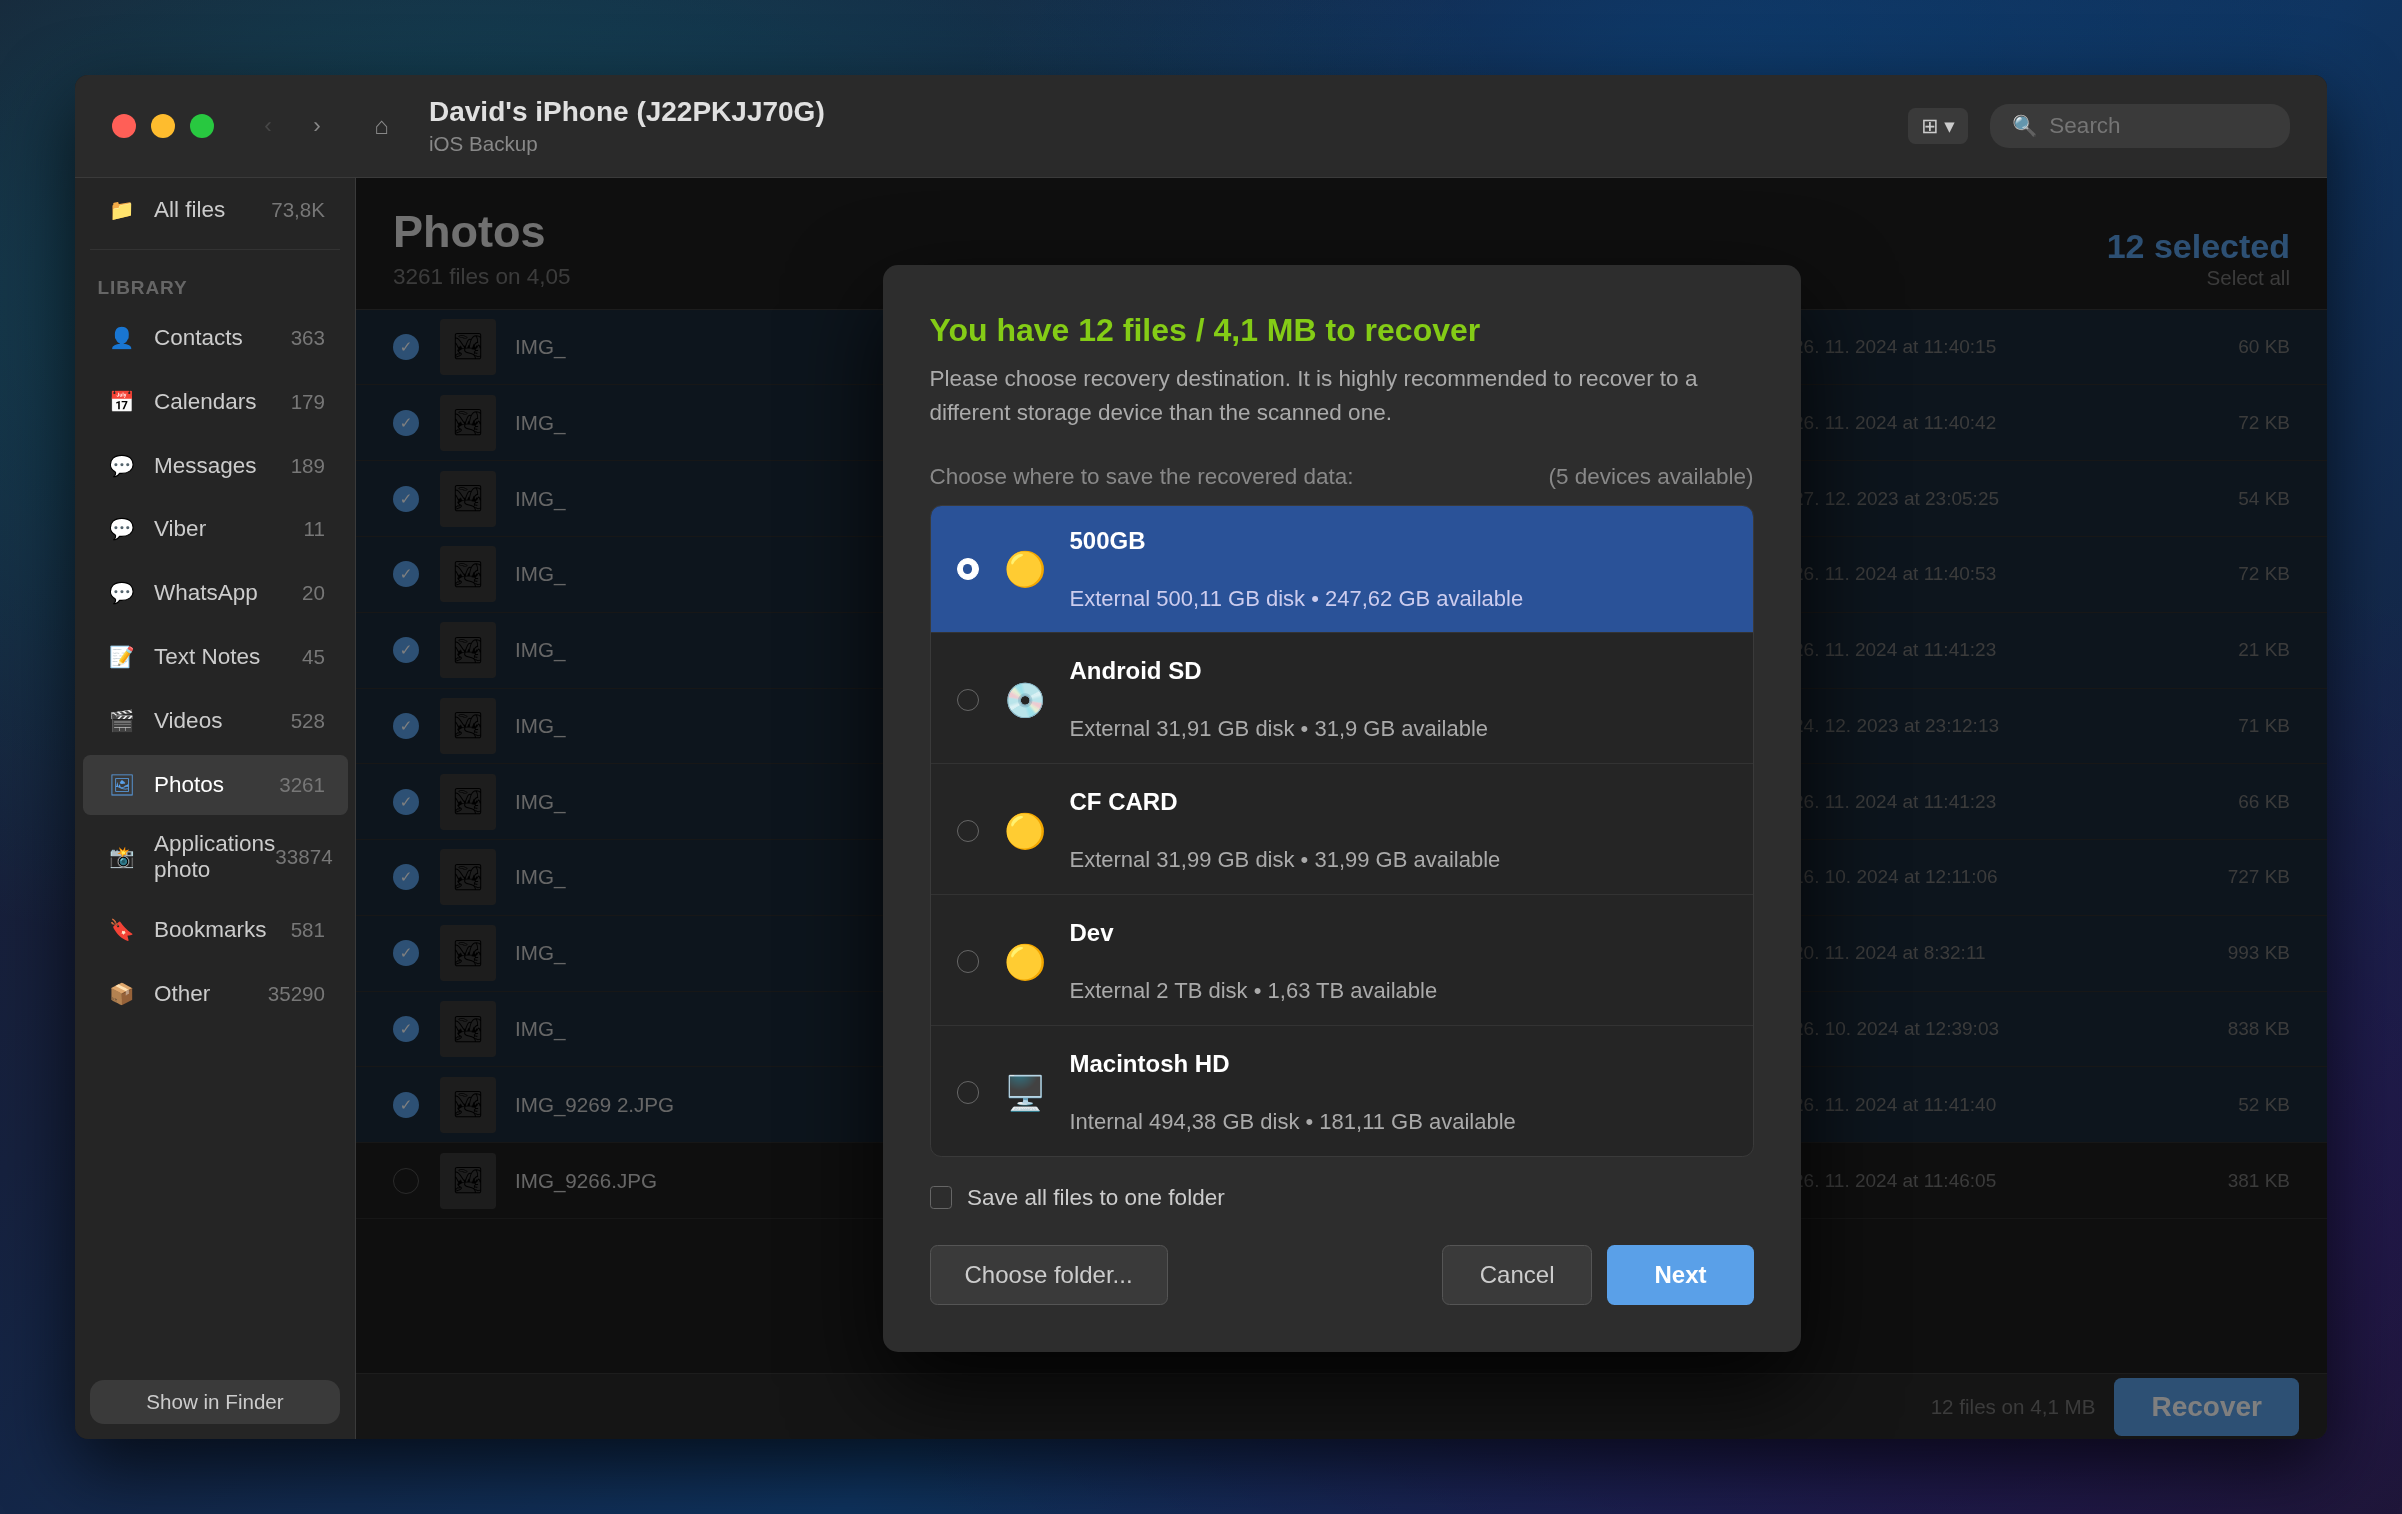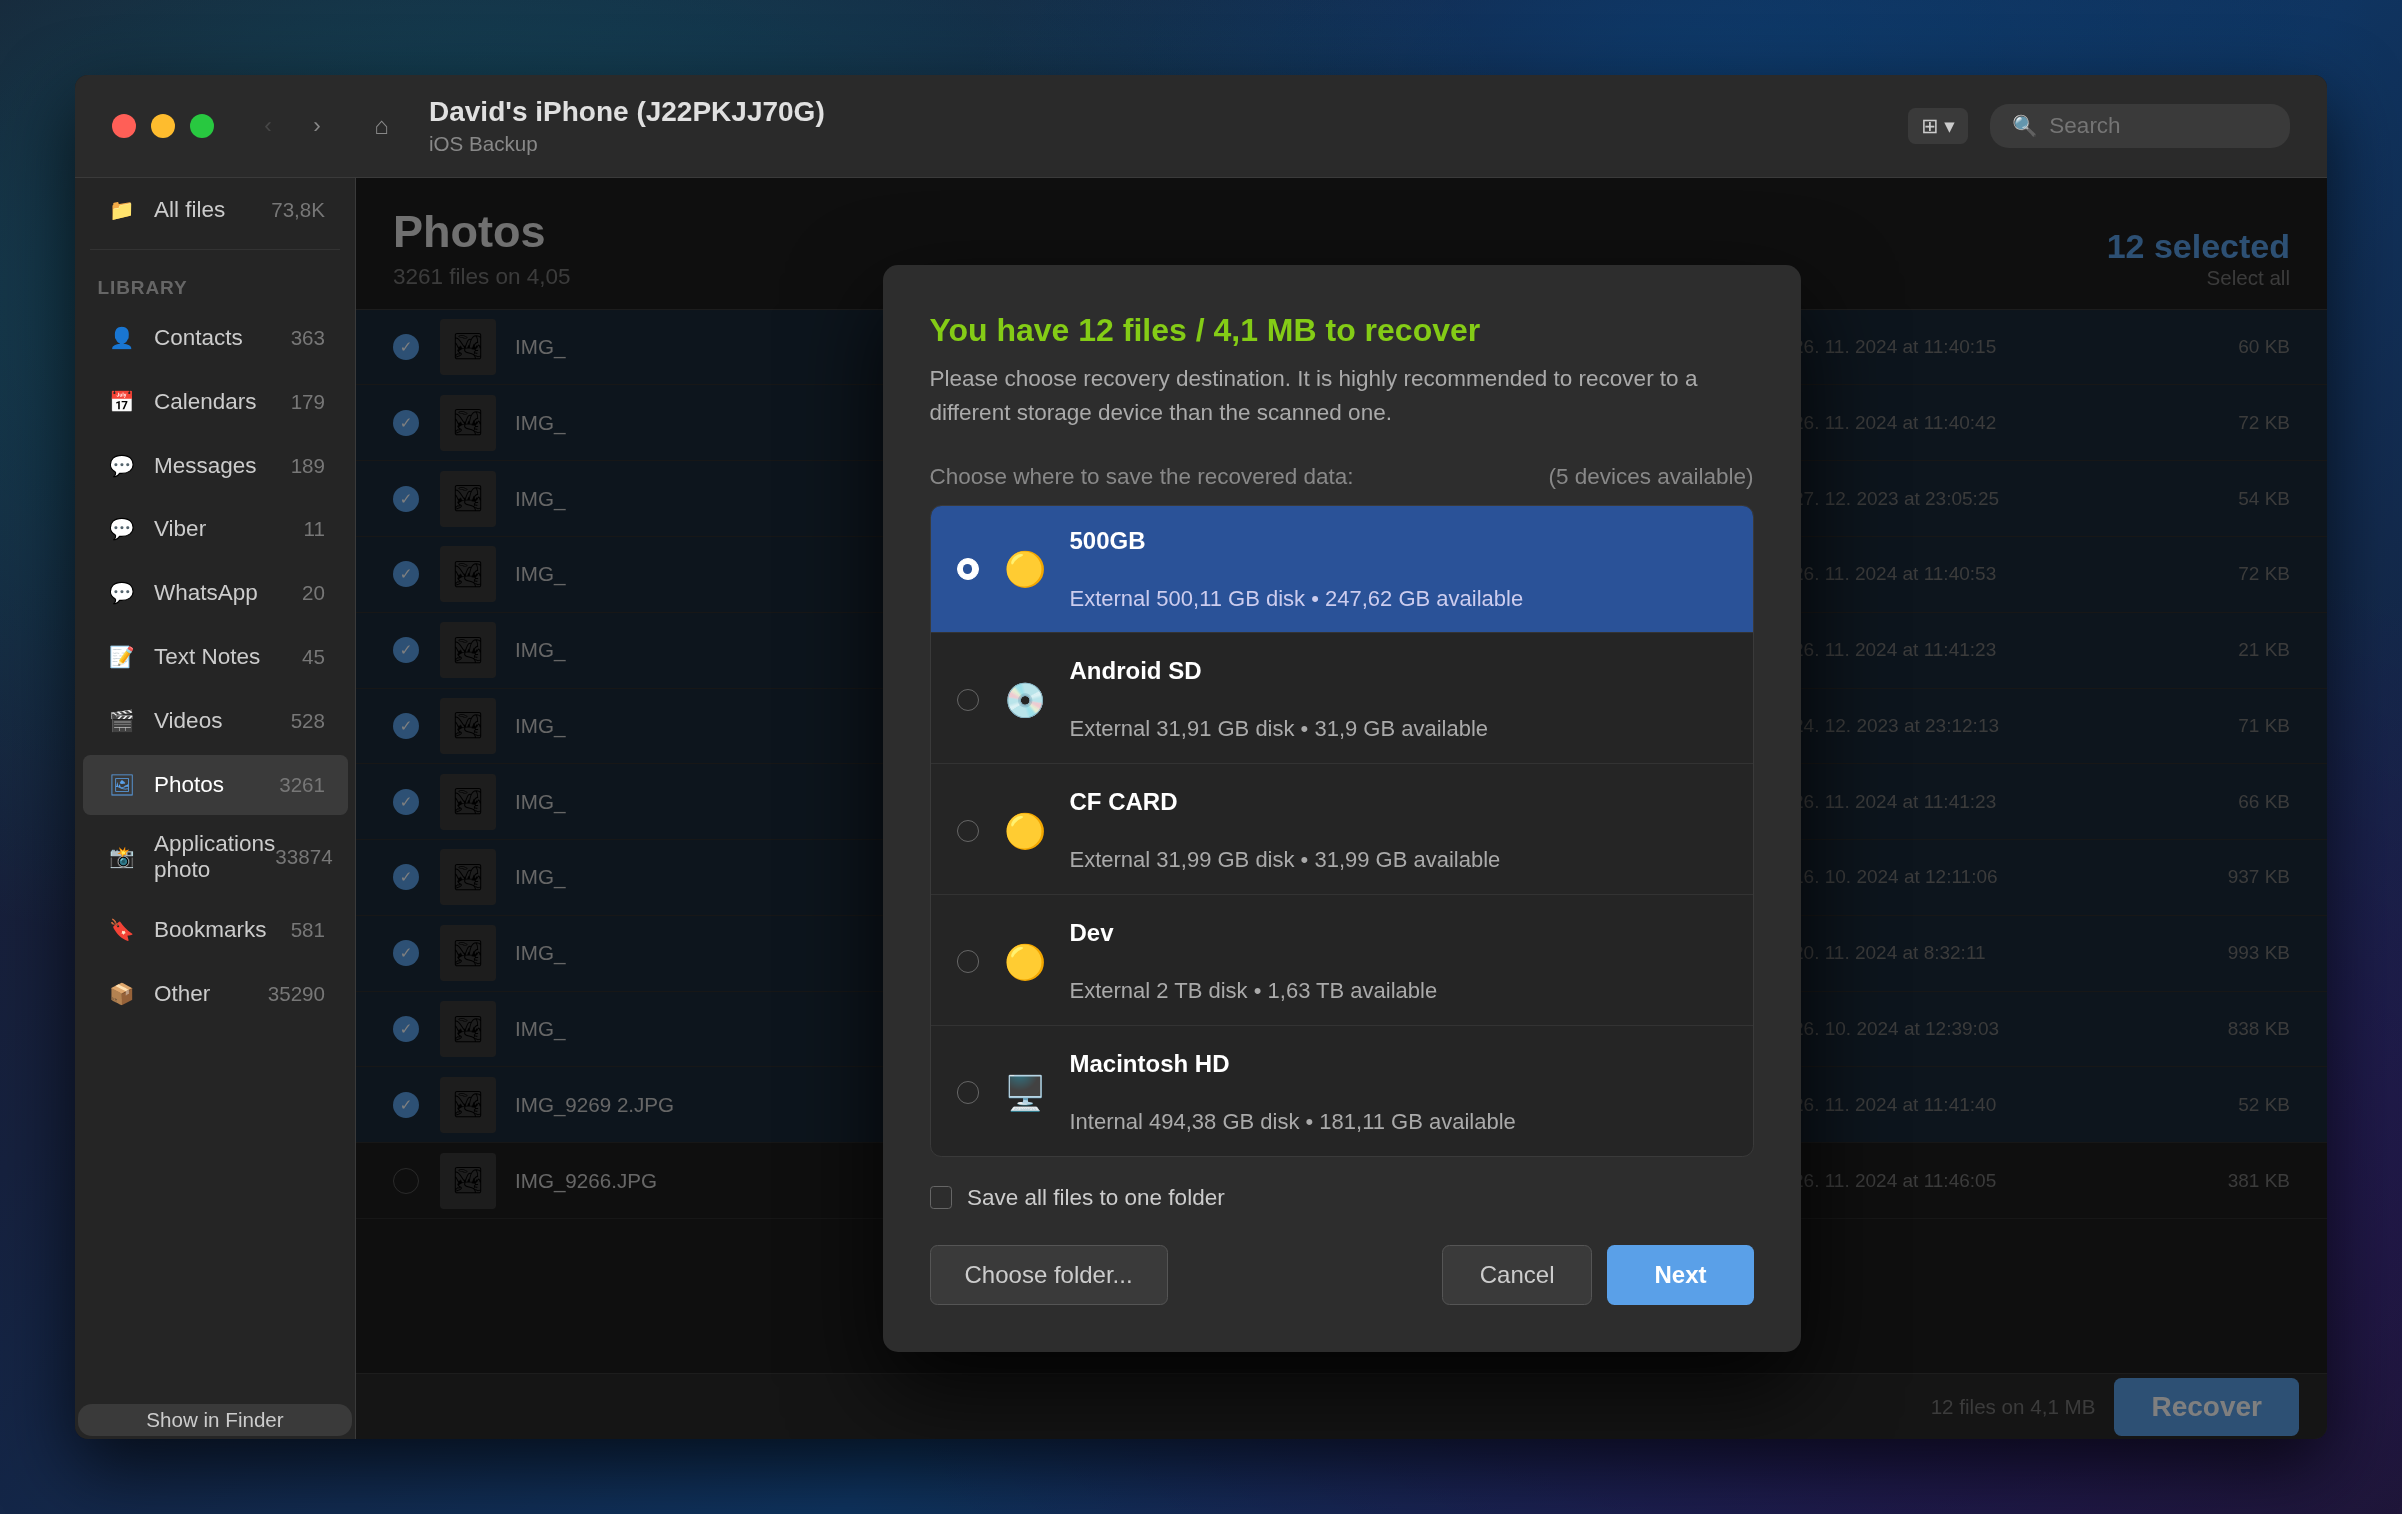--- a/index.html
+++ b/index.html
@@ -202,22 +202,22 @@
       letter-spacing: 0.9px;
     }
 
     .sidebar-divider {
       height: 0.9px;
       background: #333;
       margin: 7.5px 15px;
     }
 
     .show-in-finder-btn {
-      margin: 3px;
-      padding: 4px 19px;
+      margin: 15px;
+      padding: 10px 19px;
       background: #3a3a3a;
       border: none;
       border-radius: 14px;
       color: #ccc;
       font-size: 20.6px;
       cursor: pointer;
       text-align: center;
     }
 
     
@@ -695,21 +695,21 @@
           <div class="row-date">26. 11. 2024 at 11:41:23</div>
           <div class="row-size">66 KB</div>
         </div>
         <div class="table-row selected">
           <div class="row-check">✓</div>
           <div class="row-thumb">🏞</div>
           <div class="row-name">IMG_</div>
           <div class="row-num"></div>
           <div class="row-num">048</div>
           <div class="row-date">16. 10. 2024 at 12:11:06</div>
-          <div class="row-size">937 KB</div>
+          <div class="row-size">727 KB</div>
         </div>
         <div class="table-row selected">
           <div class="row-check">✓</div>
           <div class="row-thumb">🏞</div>
           <div class="row-name">IMG_</div>
           <div class="row-num"></div>
           <div class="row-num">048</div>
           <div class="row-date">20. 11. 2024 at 8:32:11</div>
           <div class="row-size">993 KB</div>
         </div>

